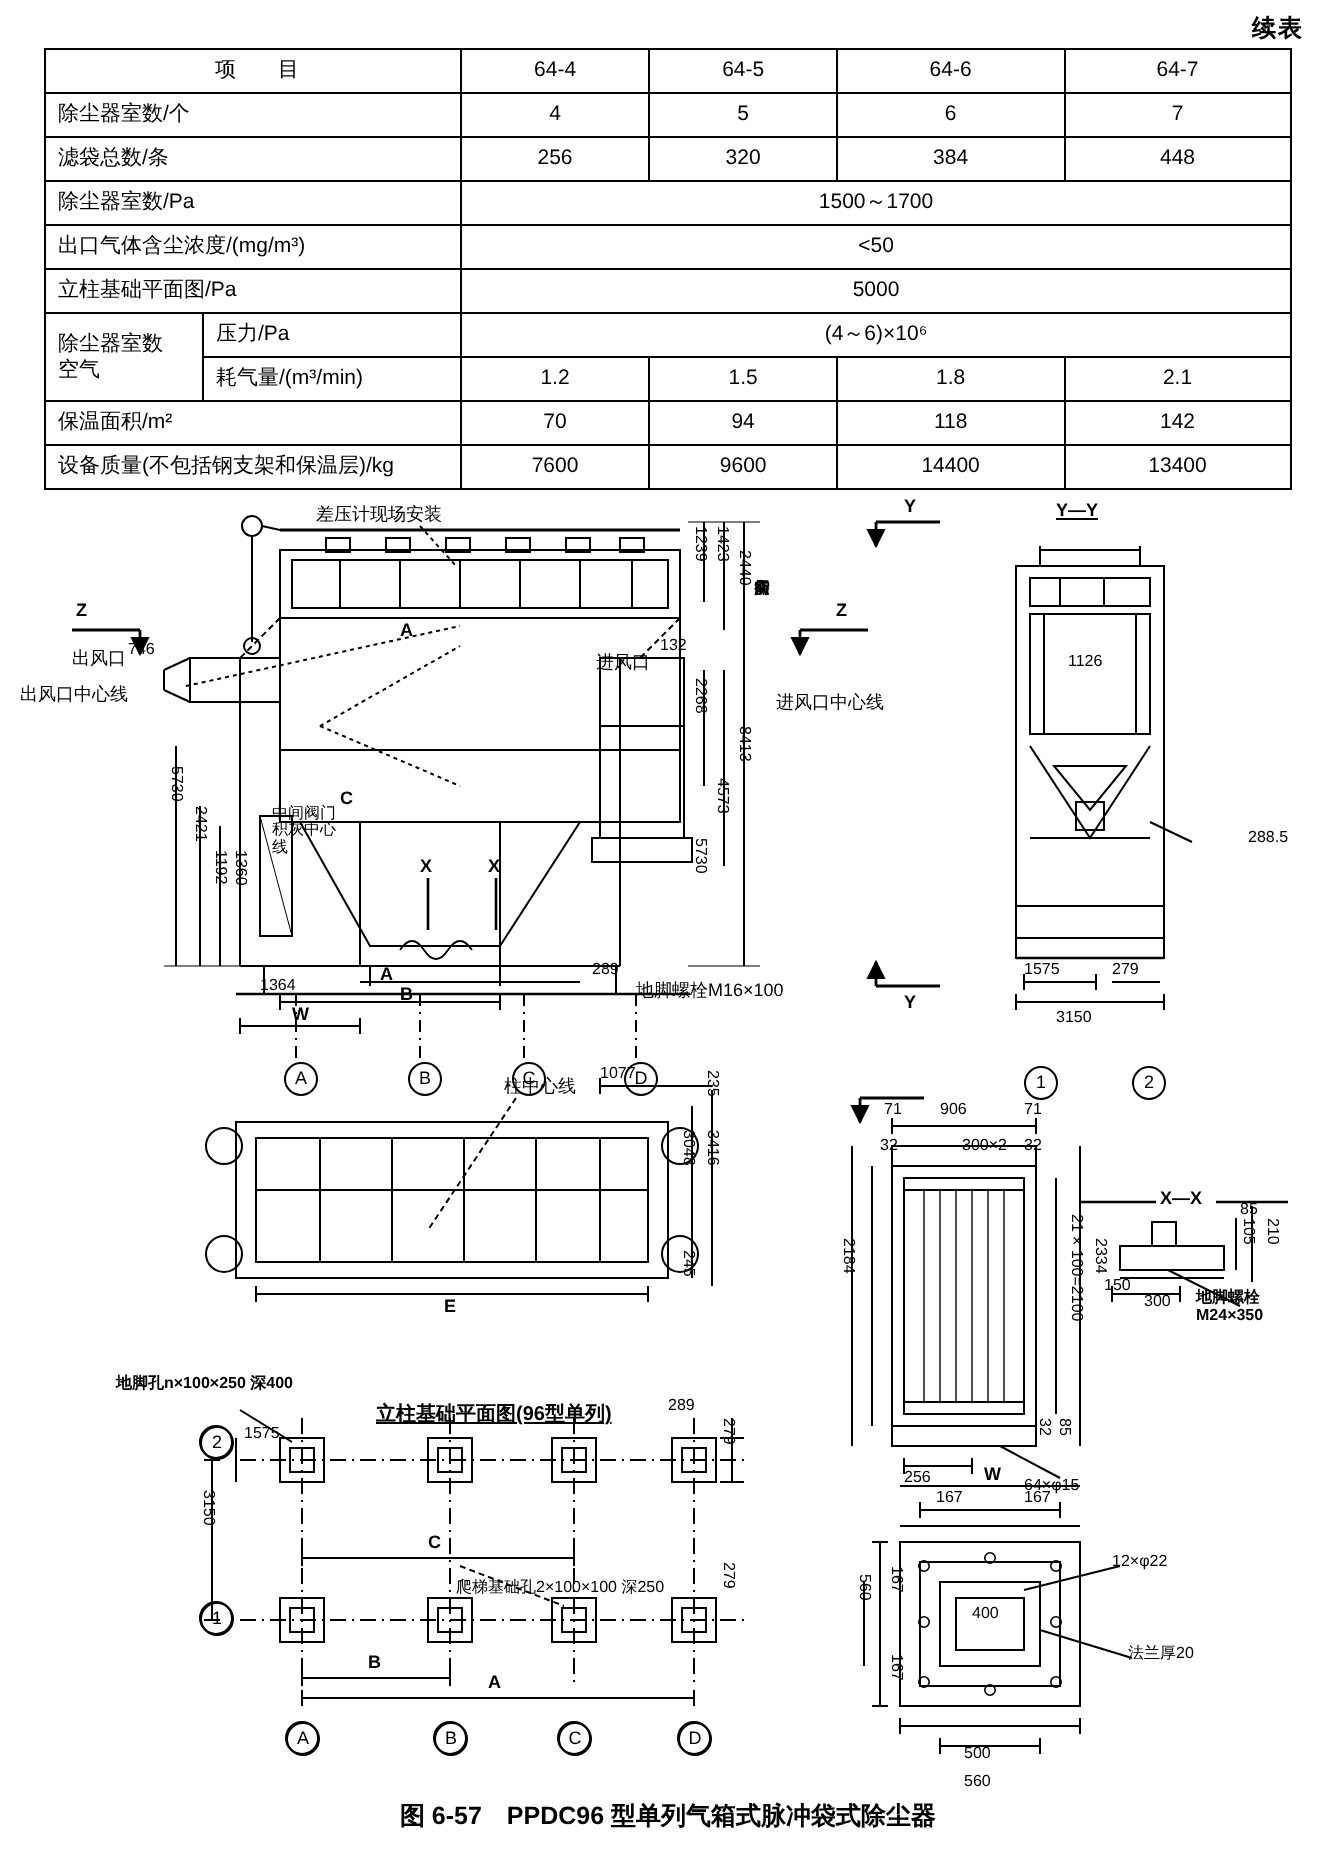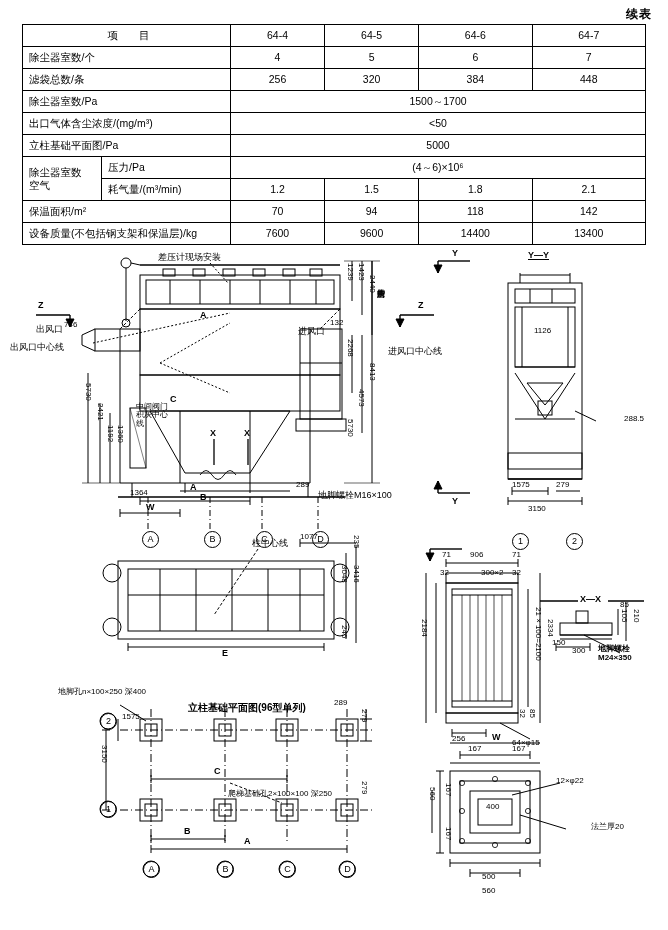--- a/index.html
+++ b/index.html
@@ -474,23 +474,23 @@
 
     <div class="t b" style="left:580px;top:352px;">X—X</div>
     <div class="t s" style="left:620px;top:358px;">85</div>
     <div class="t s vr" style="left:632px;top:366px;">210</div>
     <div class="t s vr" style="left:620px;top:366px;">105</div>
     <div class="t s" style="left:552px;top:396px;text-align:right;">150</div>
     <div class="t s" style="left:572px;top:404px;">300</div>
     <div class="t s" style="left:598px;top:402px;white-space:normal;width:60px;line-height:1.1;font-weight:bold;">地脚螺栓
 M24×350</div>
 
-    <div class="t s" style="left:58px;top:444px;white-space:normal;width:100px;line-height:1.15;">地脚孔n×100×250
+    <div class="t s" style="left:58px;top:444px;white-space:normal;width:100px;line-height:1.15;font-weight:bold;">地脚孔n×100×250
 深400</div>
-    <div class="t b" style="left:188px;top:460px;font-size:10px;">立柱基础平面图(96型单列)</div>
+    <div class="t b" style="left:188px;top:460px;font-size:10px;text-decoration:underline;">立柱基础平面图(96型单列)</div>
     <div class="t s" style="left:228px;top:546px;white-space:normal;width:110px;line-height:1.15;">爬梯基础孔2×100×100
 深250</div>
     <div class="t s vr" style="left:100px;top:502px;">3150</div>
     <div class="t s" style="left:122px;top:470px;">1575</div>
     <div class="t s" style="left:334px;top:456px;">289</div>
     <div class="t s vr" style="left:360px;top:466px;">279</div>
     <div class="t s vr" style="left:360px;top:538px;">279</div>
     <div class="t b" style="left:214px;top:524px;">C</div>
     <div class="t b" style="left:184px;top:584px;">B</div>
     <div class="t b" style="left:244px;top:594px;">A</div>
@@ -504,16 +504,17 @@
     <div class="t b" style="left:492px;top:490px;">W</div>
     <div class="t s" style="left:468px;top:502px;">167</div>
     <div class="t s" style="left:512px;top:502px;">167</div>
     <div class="t s vr" style="left:428px;top:544px;">560</div>
     <div class="t s vr" style="left:444px;top:540px;">167</div>
     <div class="t s vr" style="left:444px;top:584px;">167</div>
     <div class="t s" style="left:486px;top:560px;">400</div>
     <div class="t s" style="left:482px;top:630px;">500</div>
     <div class="t s" style="left:482px;top:644px;">560</div>
     <div class="t s" style="left:556px;top:534px;">12×φ22</div>
-    <div class="t s" style="left:564px;top:580px;margin-left:27px;">法兰厚20</div>
+    <div class="t s" style="left:564px;top:580px;">法兰厚20</div>
   </div>
 
+  <div class="cap">图 6-57　PPDC96 型单列气箱式脉冲袋式除尘器</div>
 </div>
 
 </body></html>

